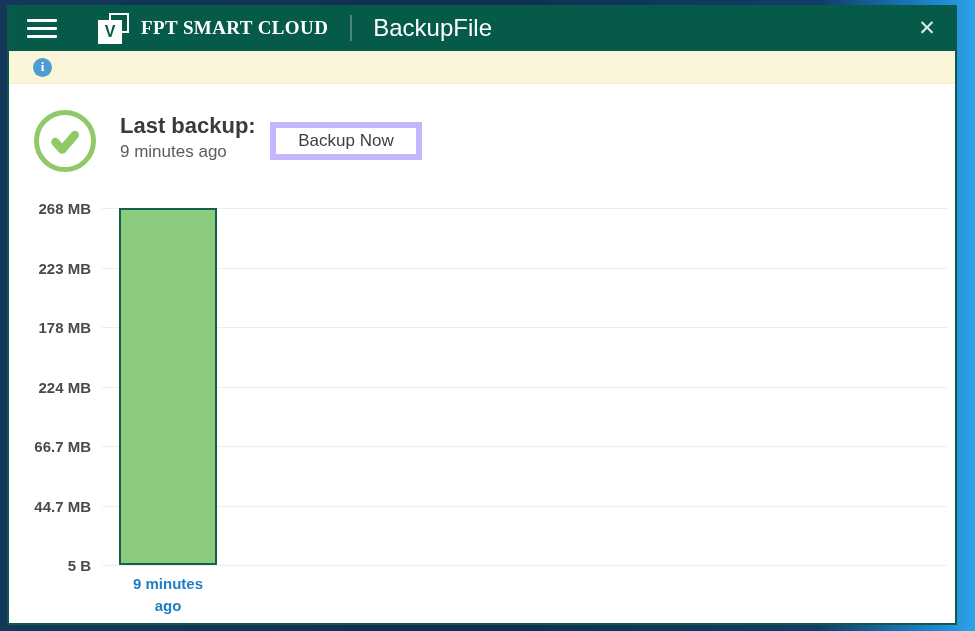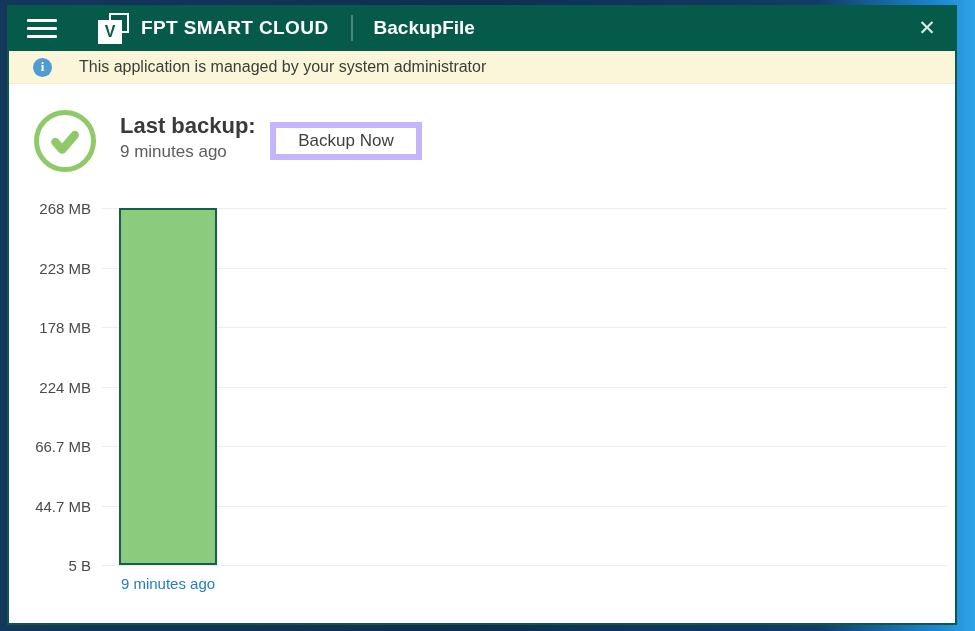--- a/index.html
+++ b/index.html
@@ -32,23 +32,23 @@
   .logo .back {
     position:absolute; top:0; right:0; width:20px; height:20px;
     border:2px solid #FFFFFF;
   }
   .logo .front {
     position:absolute; left:0; bottom:0; width:24px; height:24px;
     background:#FFFFFF; color:#065A4A; font-weight:bold; font-size:16px;
     display:flex; align-items:center; justify-content:center;
   }
 
-  .brand { margin-left:12px; font-size:19px; font-weight:600; letter-spacing:.4px; }
+  .brand { margin-left:12px; font-size:19px; font-weight:600; letter-spacing:.4px;font-family:Liberation Serif, serif; }
   .titlebar-divider { margin-left:22px; width:2px; height:26px; background:#4E8578; }
-  .app-title { margin-left:21px; font-size:19px; font-weight:700; }
+  .app-title { margin-left:21px; font-size:24px; font-weight:400; }
 
   .close-btn {
     margin-left:auto; margin-right:12px; width:32px; height:32px;
     display:flex; align-items:center; justify-content:center;
     font-size:21px; font-weight:300; color:#DCE8E3; cursor:pointer;
   }
 
   
   .notice {
     height:33px; background:#FBF6D9; display:flex; align-items:center;
@@ -73,21 +73,21 @@
   .status-value { font-size:17px; color:#5D5D5D; }
 
   .backup-btn {
     position:absolute; left:261px; top:117px; width:152px; height:38px;
     background:#FFFFFF; border:6px solid #c4b5fd; color:#3F3F3F;
     font-size:17px; font-family:"Liberation Sans", sans-serif; cursor:pointer;
     display:flex; align-items:center; justify-content:center;
   }
 
   
-  .chart-plot { position:absolute; left:0; top:203px; width:100%; height:357px; }
+  .chart-plot { position:absolute; left:0; top:203px; width:100%; height:357px;font-weight:bold; }
   .tick { position:absolute; left:0; right:0; height:0; }
   .tick-label {
     position:absolute; left:10px; width:72px; text-align:right;
     transform:translateY(-50%); font-size:15px; color:#4A4A4A; white-space:nowrap;
   }
   .gridline { position:absolute; left:93px; right:8px; top:0; border-top:1px solid #EDEDED; }
   .bar { position:absolute; left:110px; width:98px; border:2px solid; }
   .xlabel {
     position:absolute; top:365px; left:109px; width:100px; text-align:center;
     font-size:15px; line-height:22px;
@@ -110,21 +110,20 @@
         <div class="front">V</div>
       </div>
       <div class="brand">FPT SMART CLOUD</div>
       <div class="titlebar-divider"></div>
       <div class="app-title">BackupFile</div>
       <div class="close-btn">✕</div>
     </div>
 
     <div class="notice">
       <div class="info-icon">i</div>
-      <div class="notice-text">This application is managed by your system administrator</div>
     </div>
 
     <div class="check-badge">
       <svg width="40" height="40" viewBox="0 0 24 24">
         <path d="M6.2 12.6l4.1 4.6 7.6-8.8" fill="none" stroke="#8FC968" stroke-width="5" stroke-linecap="round" stroke-linejoin="round"></path>
       </svg>
     </div>
     <div class="status-text">
       <div class="status-label">Last backup:</div>
       <div class="status-value">9 minutes ago</div>

